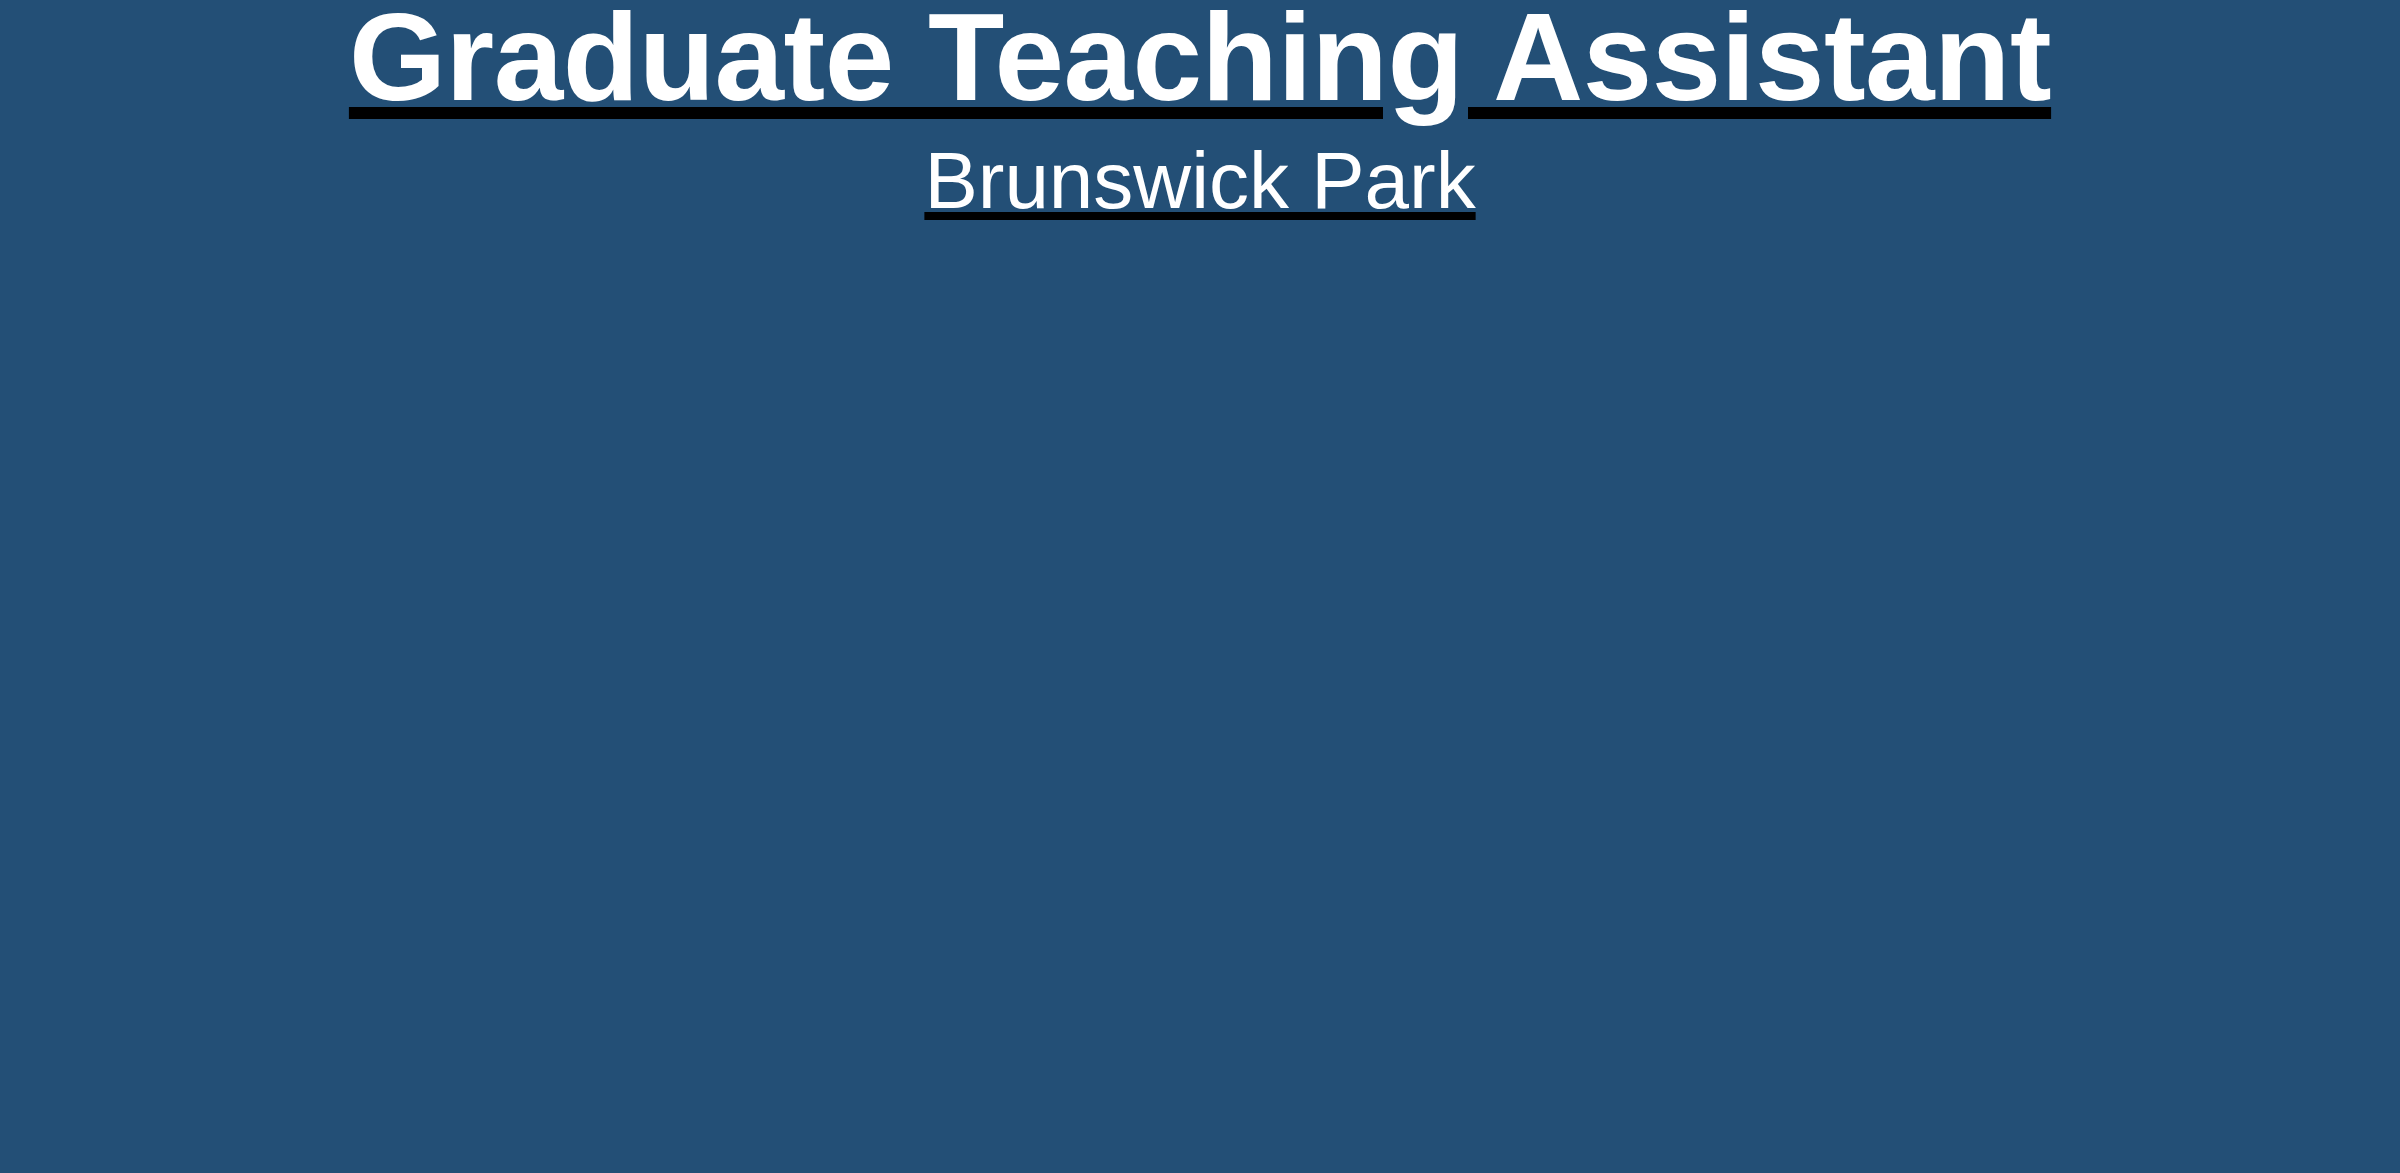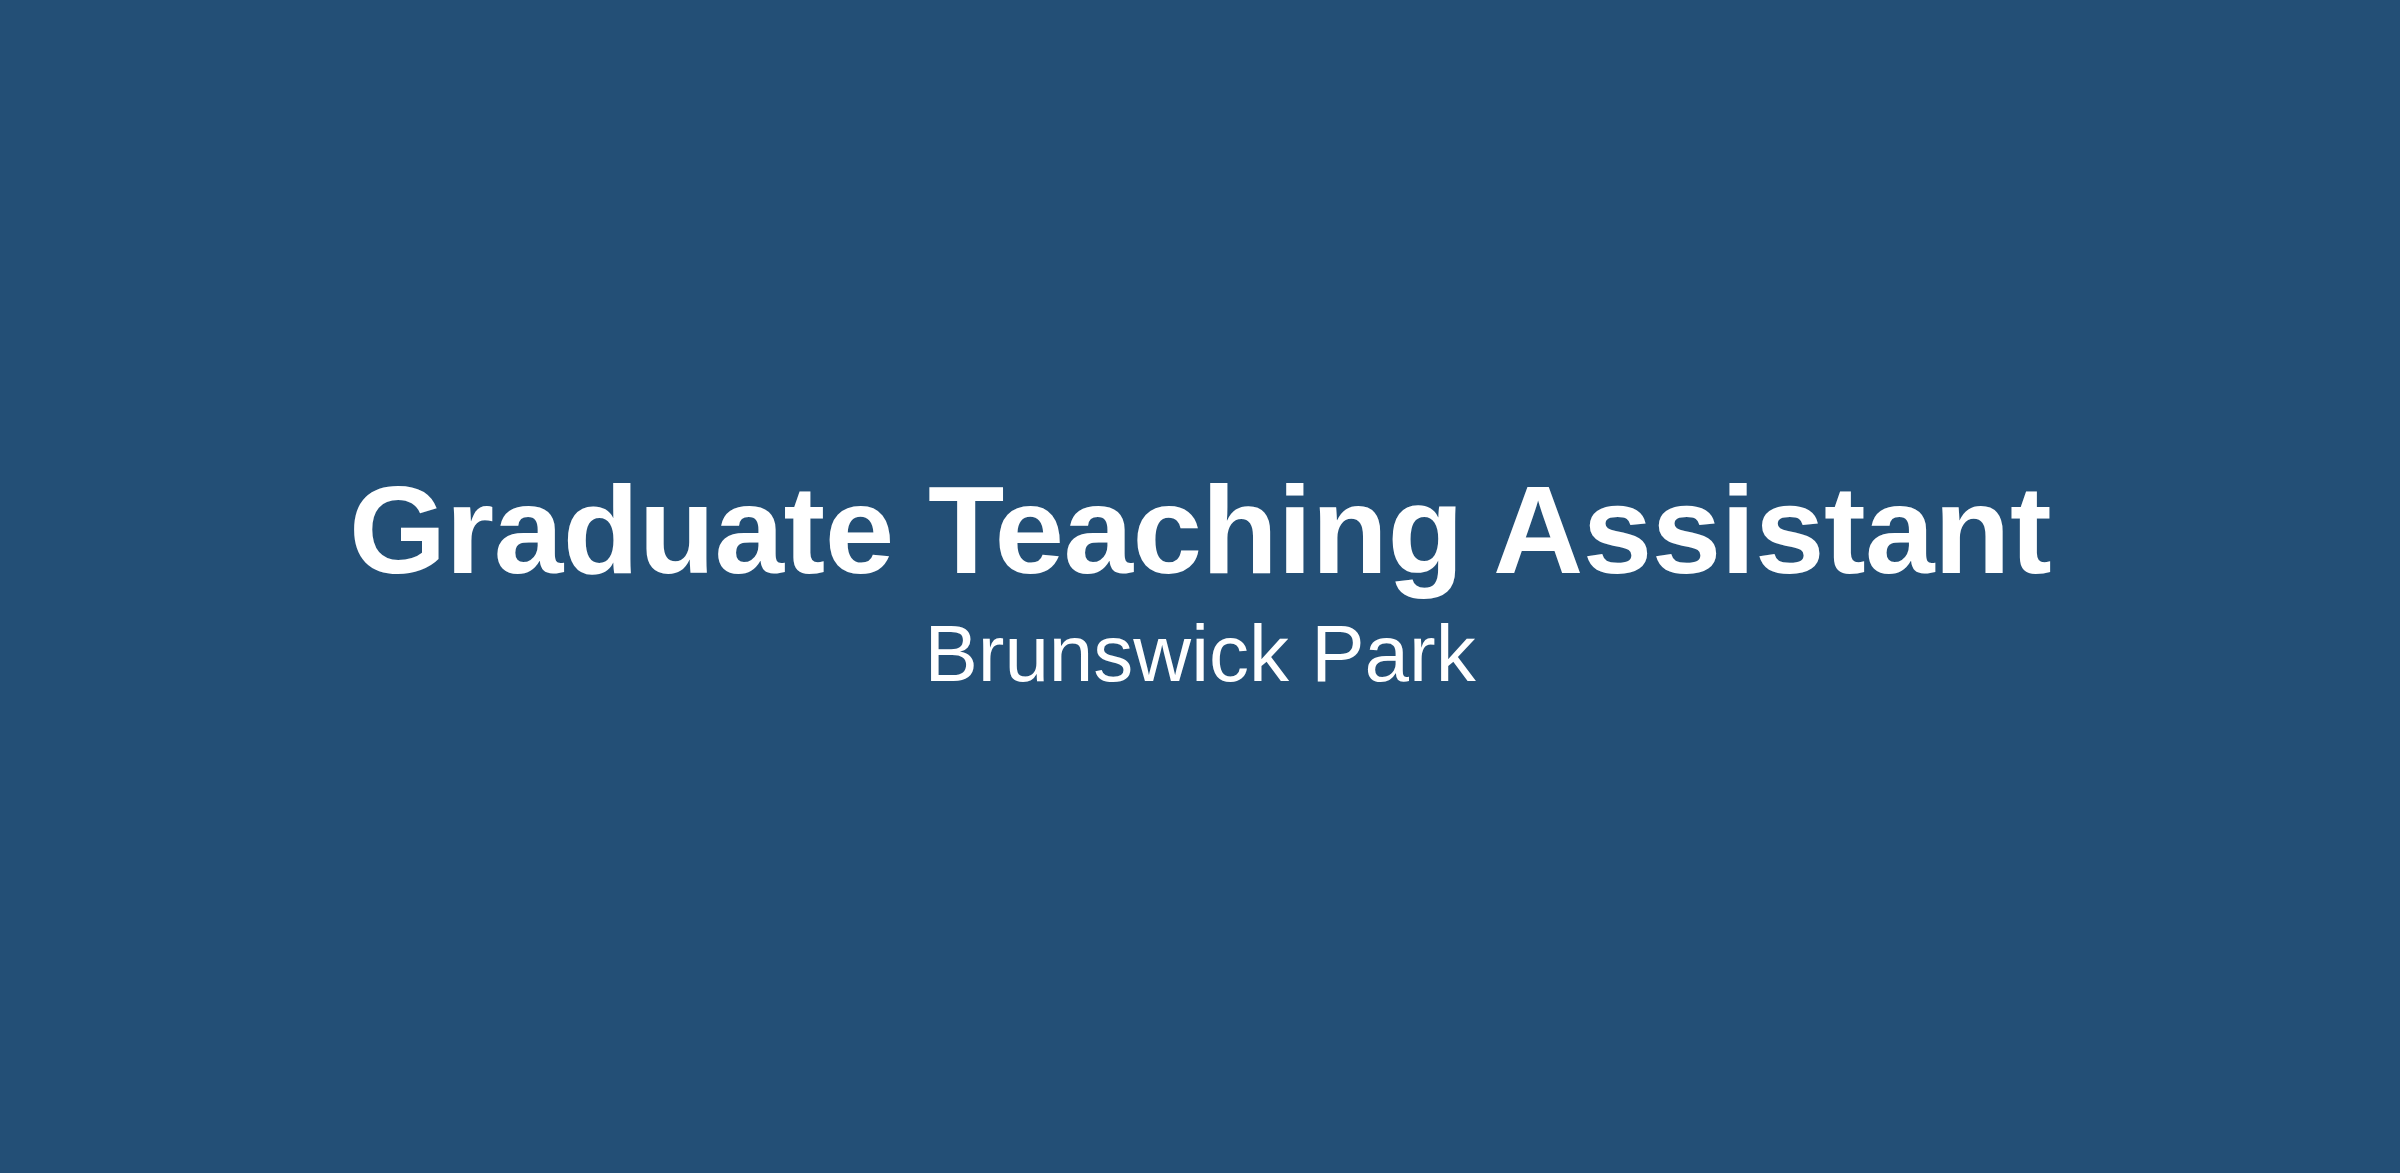--- a/index.html
+++ b/index.html
@@ -19,21 +19,22 @@
   
   .banner {
     position: relative;
     box-sizing: border-box;
     width: 2400px;
     height: 1173px;
     background: #234f76;
     display: flex;
     flex-direction: column;
     align-items: center;
-    justify-content: center;
+    justify-content: flex-start;
+    text-decoration: underline;
   }
 
   
   .hero-block {
     position: relative;
     width: 100%;
     text-align: center;
     transform: translateY(-6px);
   }
 

